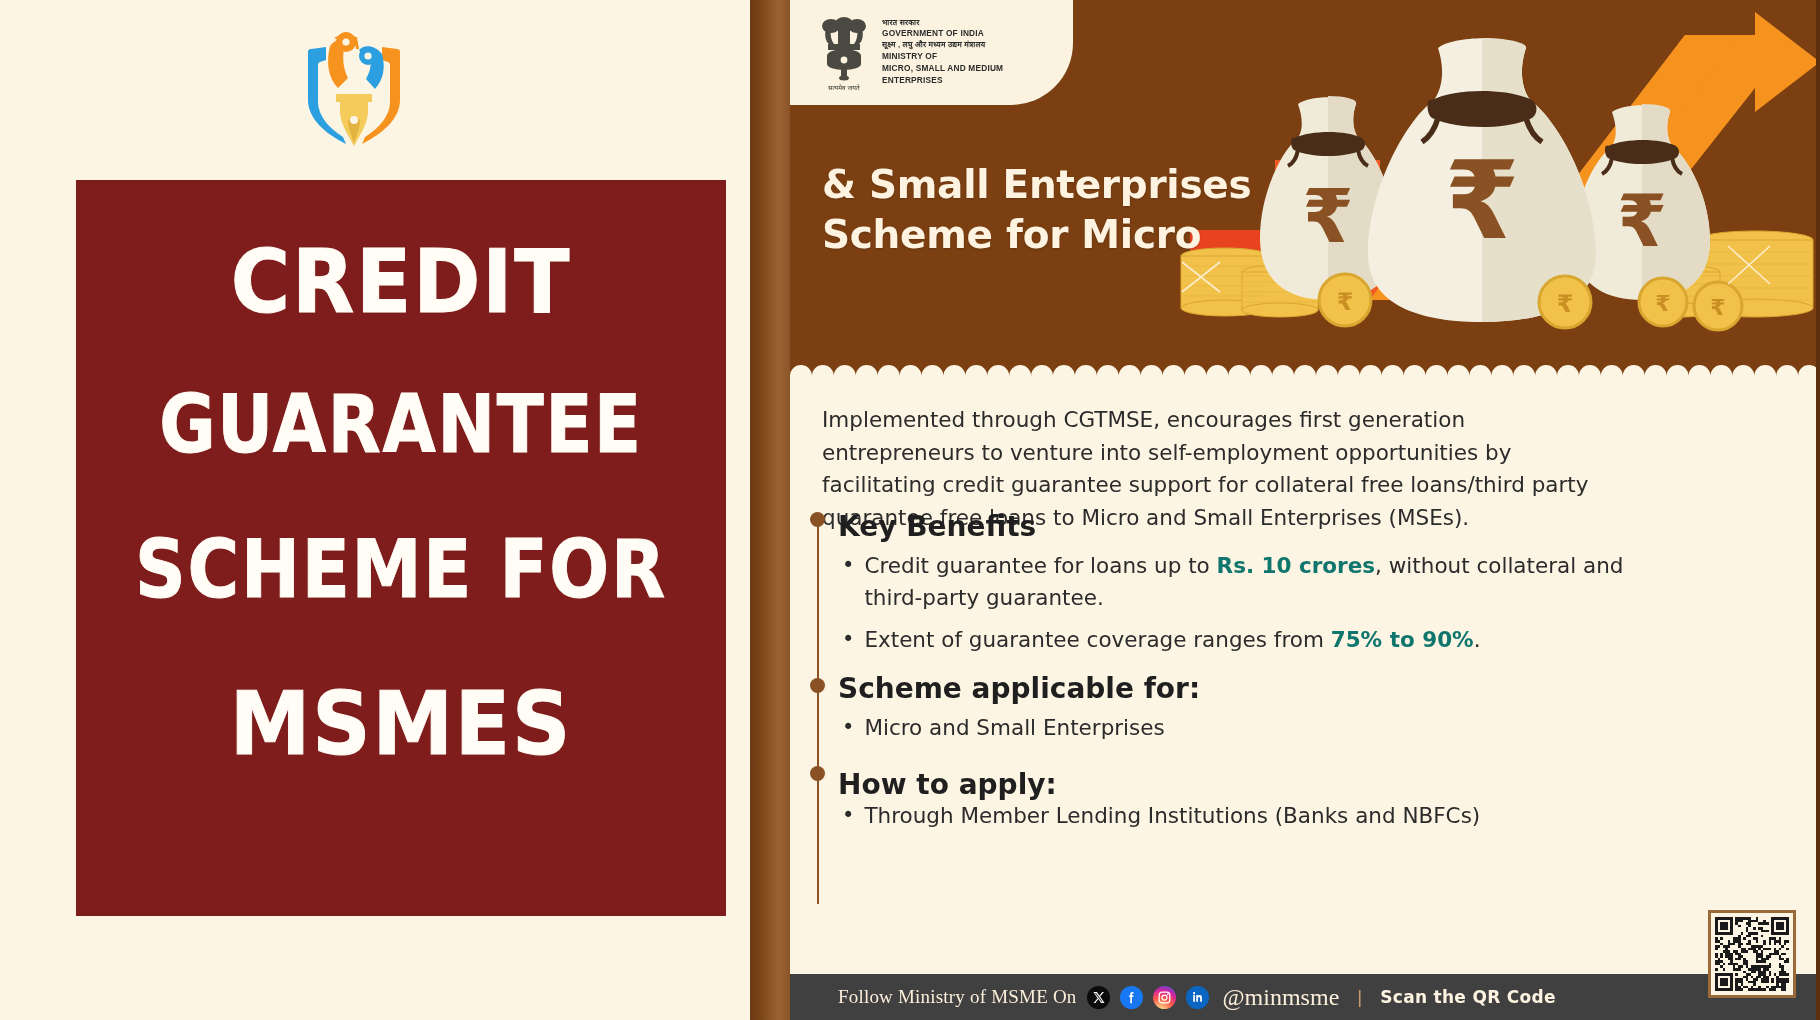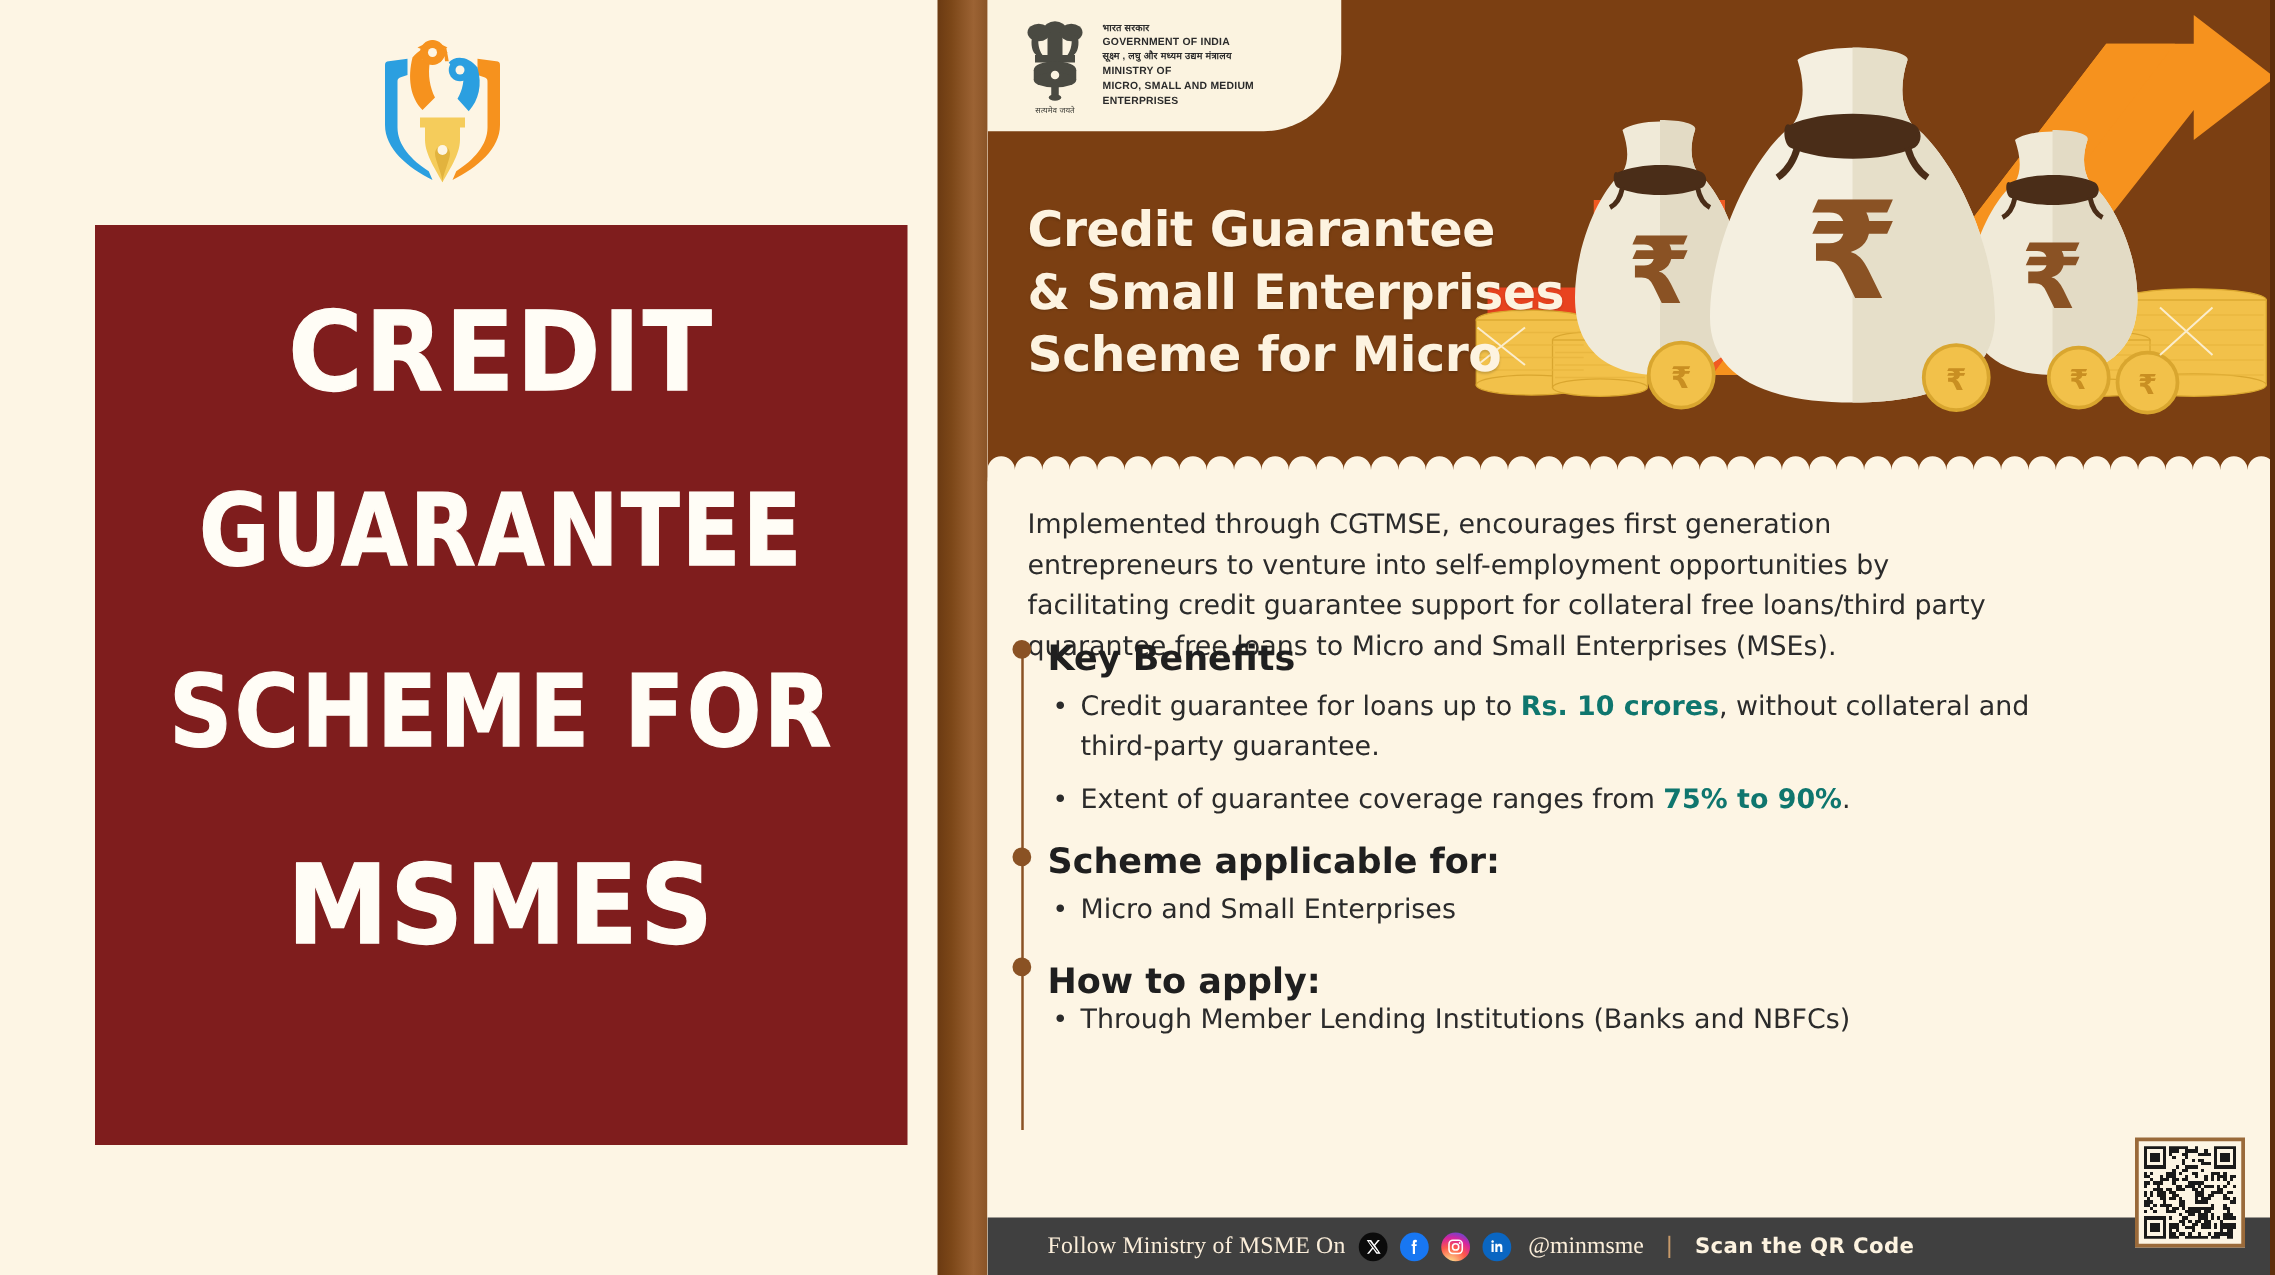--- a/index.html
+++ b/index.html
@@ -90,21 +90,21 @@
 
   
   #poster-footer{position:absolute;left:0;bottom:0;width:1030px;height:46px;background:#404040;
     display:flex;align-items:center;z-index:10;}
   #follow-txt{margin-left:48px;font-family:"Liberation Serif",serif;font-size:19px;color:#fbeeda;letter-spacing:.2px;}
   .social{width:23px;height:23px;border-radius:50%;margin-left:10px;display:flex;align-items:center;justify-content:center;flex:0 0 auto;}
   #soc-x{background:#0b0b0b;}
   #soc-fb{background:#1877f2;}
   #soc-ig{background:radial-gradient(circle at 30% 110%,#fdf497 0%,#fd5949 45%,#d6249f 70%,#285aeb 100%);}
   #soc-li{background:#0a66c2;}
-  #handle{margin-left:14px;font-family:"Liberation Serif",serif;font-size:19px;color:#fbeeda;}
+  #handle{margin-left:14px;font-family:"Liberation Serif",serif;font-size:24px;color:#fbeeda;}
   #sep{margin-left:18px;color:#c79a6a;font-size:19px;}
   #scan-txt{margin-left:18px;font-family:"DejaVu Sans",sans-serif;font-weight:bold;font-size:17px;color:#fdf3e0;letter-spacing:.3px;}
 
   
   #poster-edge{position:absolute;left:0;top:0;width:1030px;height:1020px;
     box-sizing:border-box;border-right:4px solid #5e2f0c;pointer-events:none;z-index:30;}
 </style>
 </head>
 <body>
 
@@ -230,21 +230,20 @@
           <text x="538" y="315" font-family="DejaVu Sans, sans-serif" font-size="22" font-weight="bold" fill="#c98f22" text-anchor="middle">₹</text>
         </g>
 
         <g stroke="#fdf5e4" stroke-width="1.6" opacity=".85">
           <path d="M2 262 L40 292 M40 262 L2 292"></path>
           <path d="M548 246 L590 284 M590 246 L548 284"></path>
         </g>
       </svg>
 
       <div id="poster-title">
-          <div>Credit Guarantee</div>
           <div>&amp; Small Enterprises</div>
           <div>Scheme for Micro</div>
         </div>
 
       <div id="emblem-plate">
         <div id="emblem-wrap">
           <svg id="emblem-art" viewBox="0 0 60 88">
             <g fill="#4a4a42">
               <ellipse cx="30" cy="16" rx="9" ry="7"></ellipse>
               <ellipse cx="17" cy="18" rx="9" ry="7"></ellipse>

